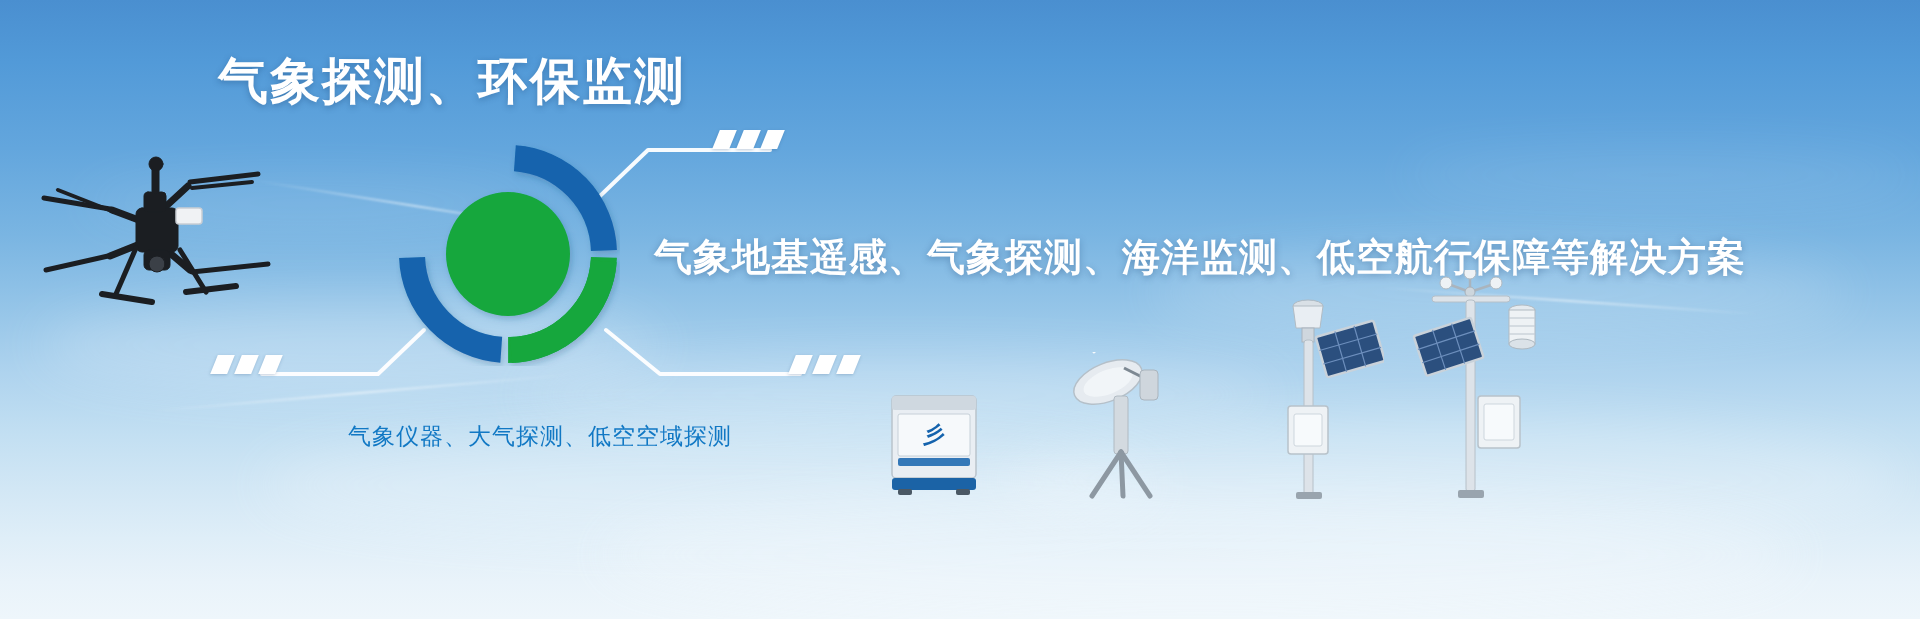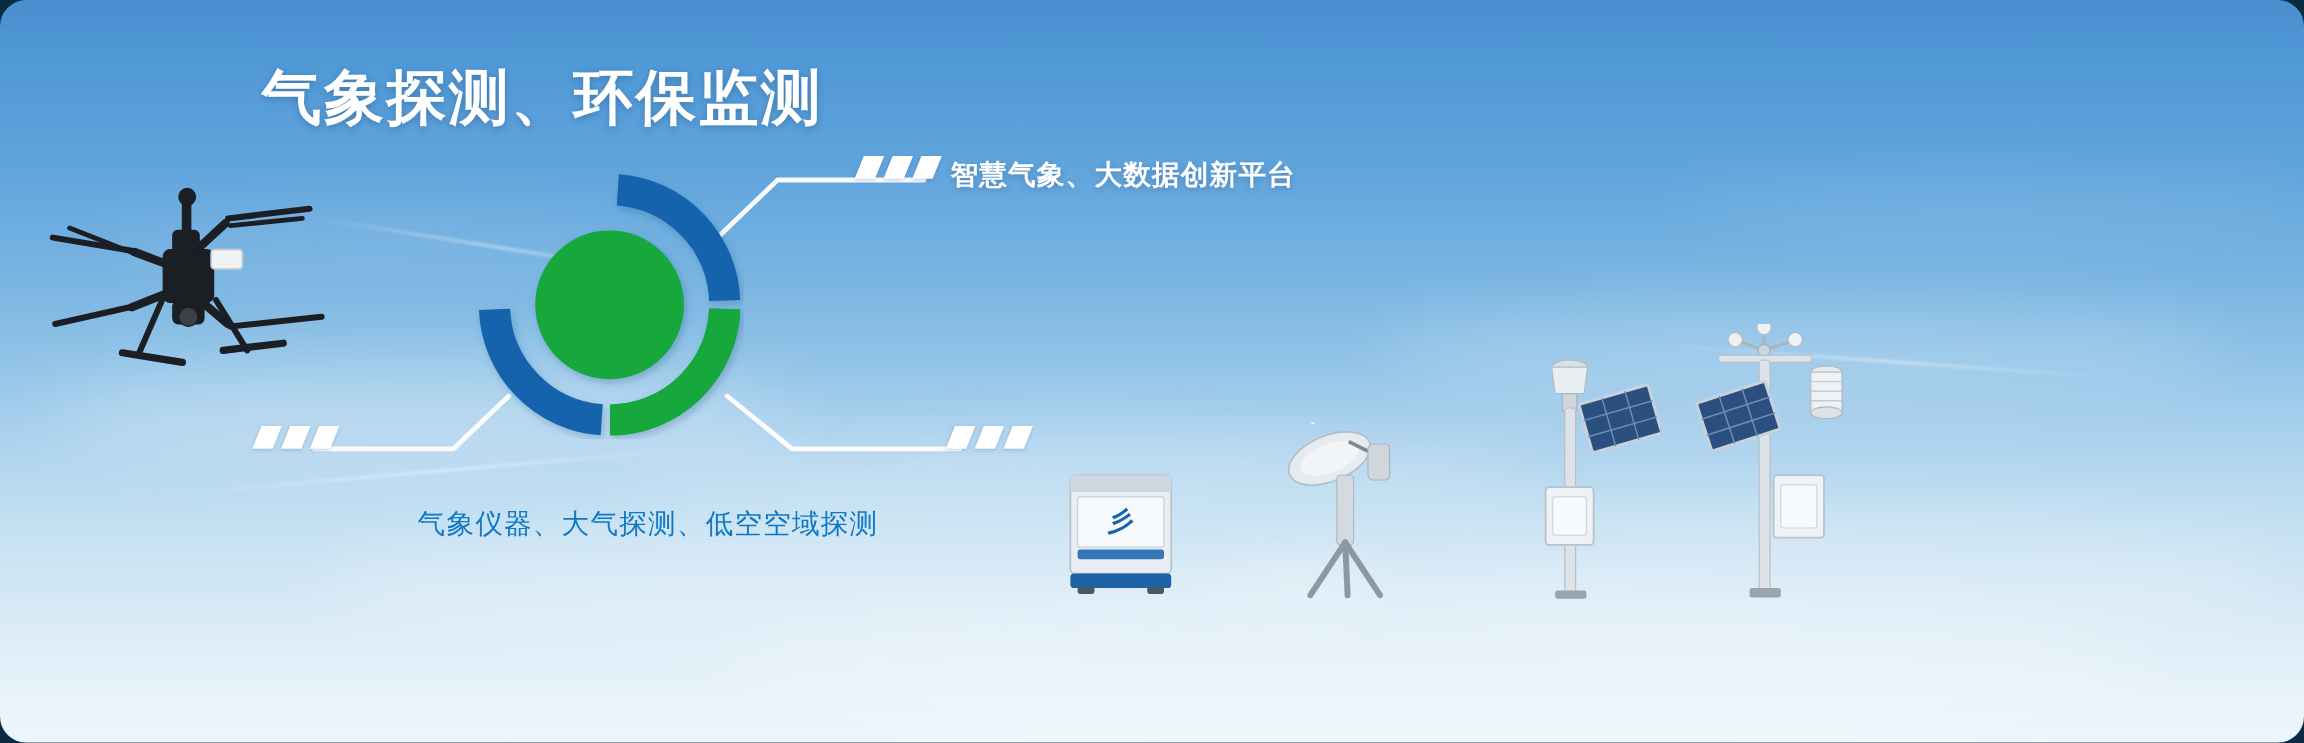--- a/index.html
+++ b/index.html
@@ -23,21 +23,20 @@
         #529ad8 10%,
         #63a6dd 24%,
         #7ab5e2 38%,
         #95c5e8 50%,
         #aed3ee 60%,
         #c2dff2 70%,
         #d2e7f5 79%,
         #dfeef8 87%,
         #e9f3fa 94%,
         #eef6fb 100%);
-    border-radius: 22px;
   }
 
   
   .cloud {
     position: absolute;
     border-radius: 50%;
     background: rgba(255,255,255,0.40);
     filter: blur(26px);
     pointer-events: none;
   }
@@ -175,22 +174,22 @@
     <i></i>
     <i></i>
   </div>
 
   <div class="slashes" style="left:214px; top:355px;">
     <i></i>
     <i></i>
     <i></i>
   </div>
 
-  <div class="callout-text" id="callout-top-text">智慧气象、大数据创新平台</div>
-
+
+  <div id="main-text">气象地基遥感、气象探测、海洋监测、低空航行保障等解决方案</div>
 
   <div class="callout-text" id="callout-bottom-text">气象仪器、大气探测、低空空域探测</div>
 
   <svg id="donut" viewBox="0 0 224 224" xmlns="http://www.w3.org/2000/svg">
     <defs>
       <filter id="ringshadow" x="-20%" y="-20%" width="150%" height="150%">
         <feDropShadow dx="2" dy="3" stdDeviation="3" flood-color="#1c4f80" flood-opacity="0.28"></feDropShadow>
       </filter>
     </defs>
     <g filter="url(#ringshadow)">

